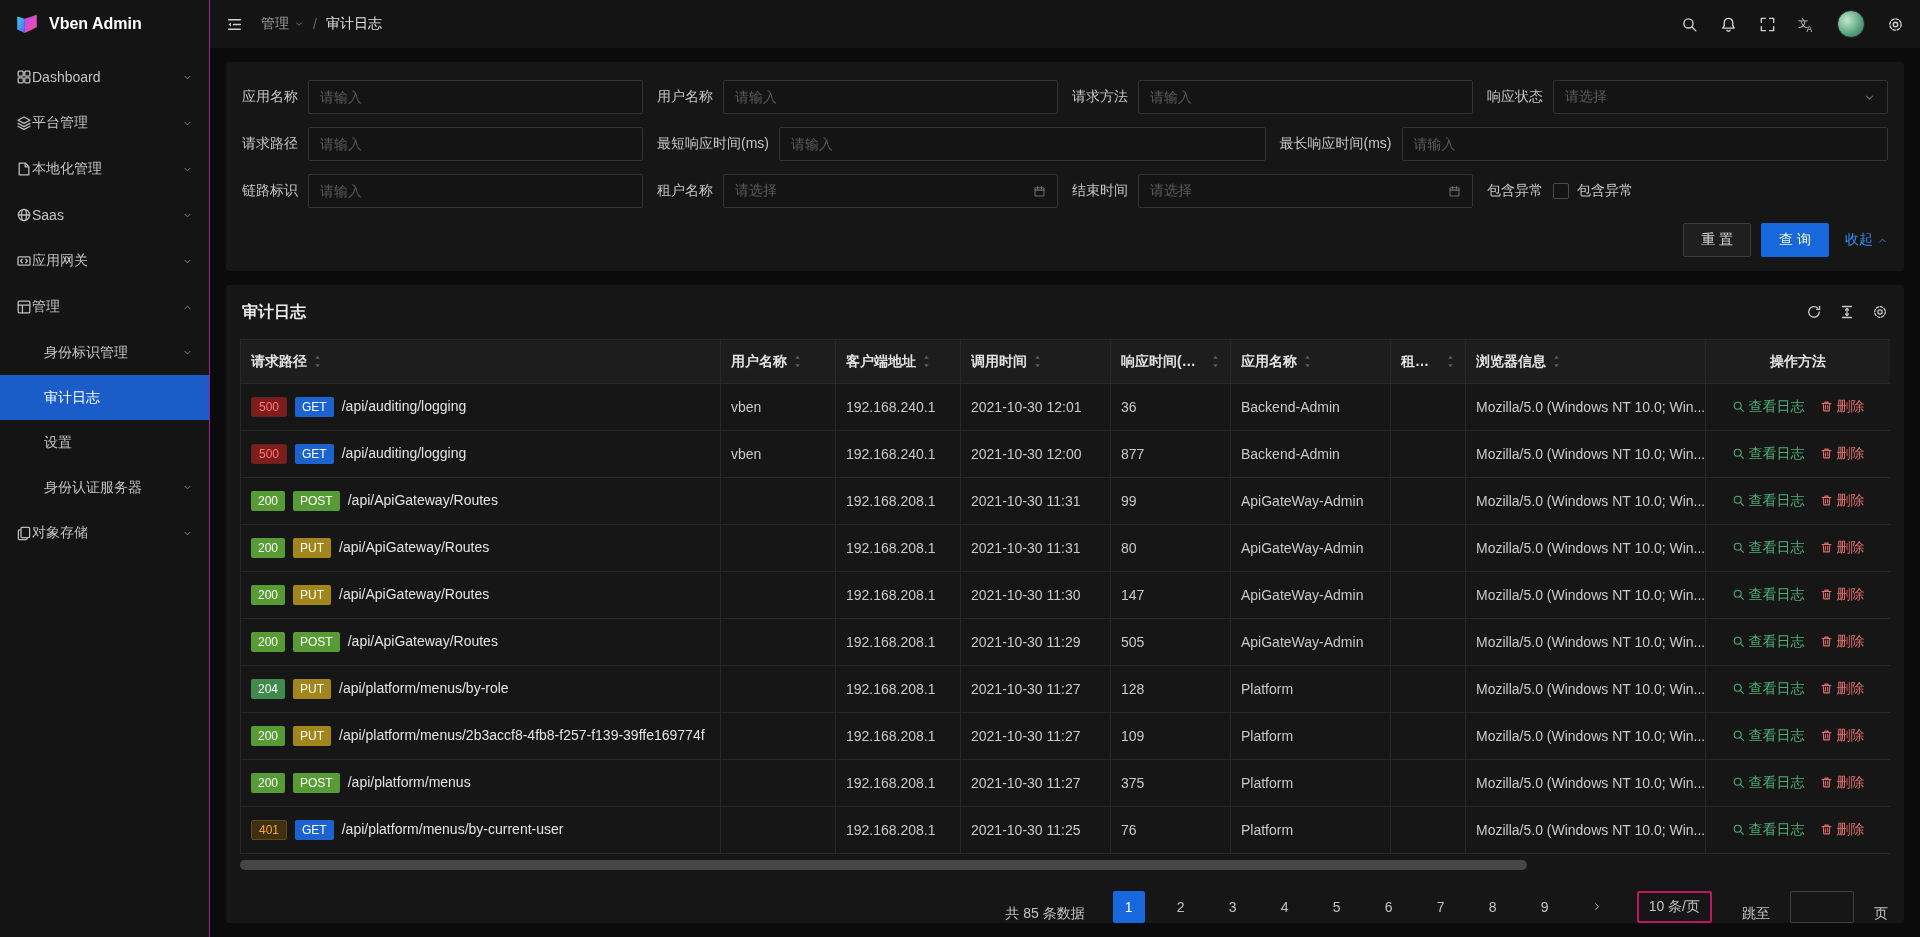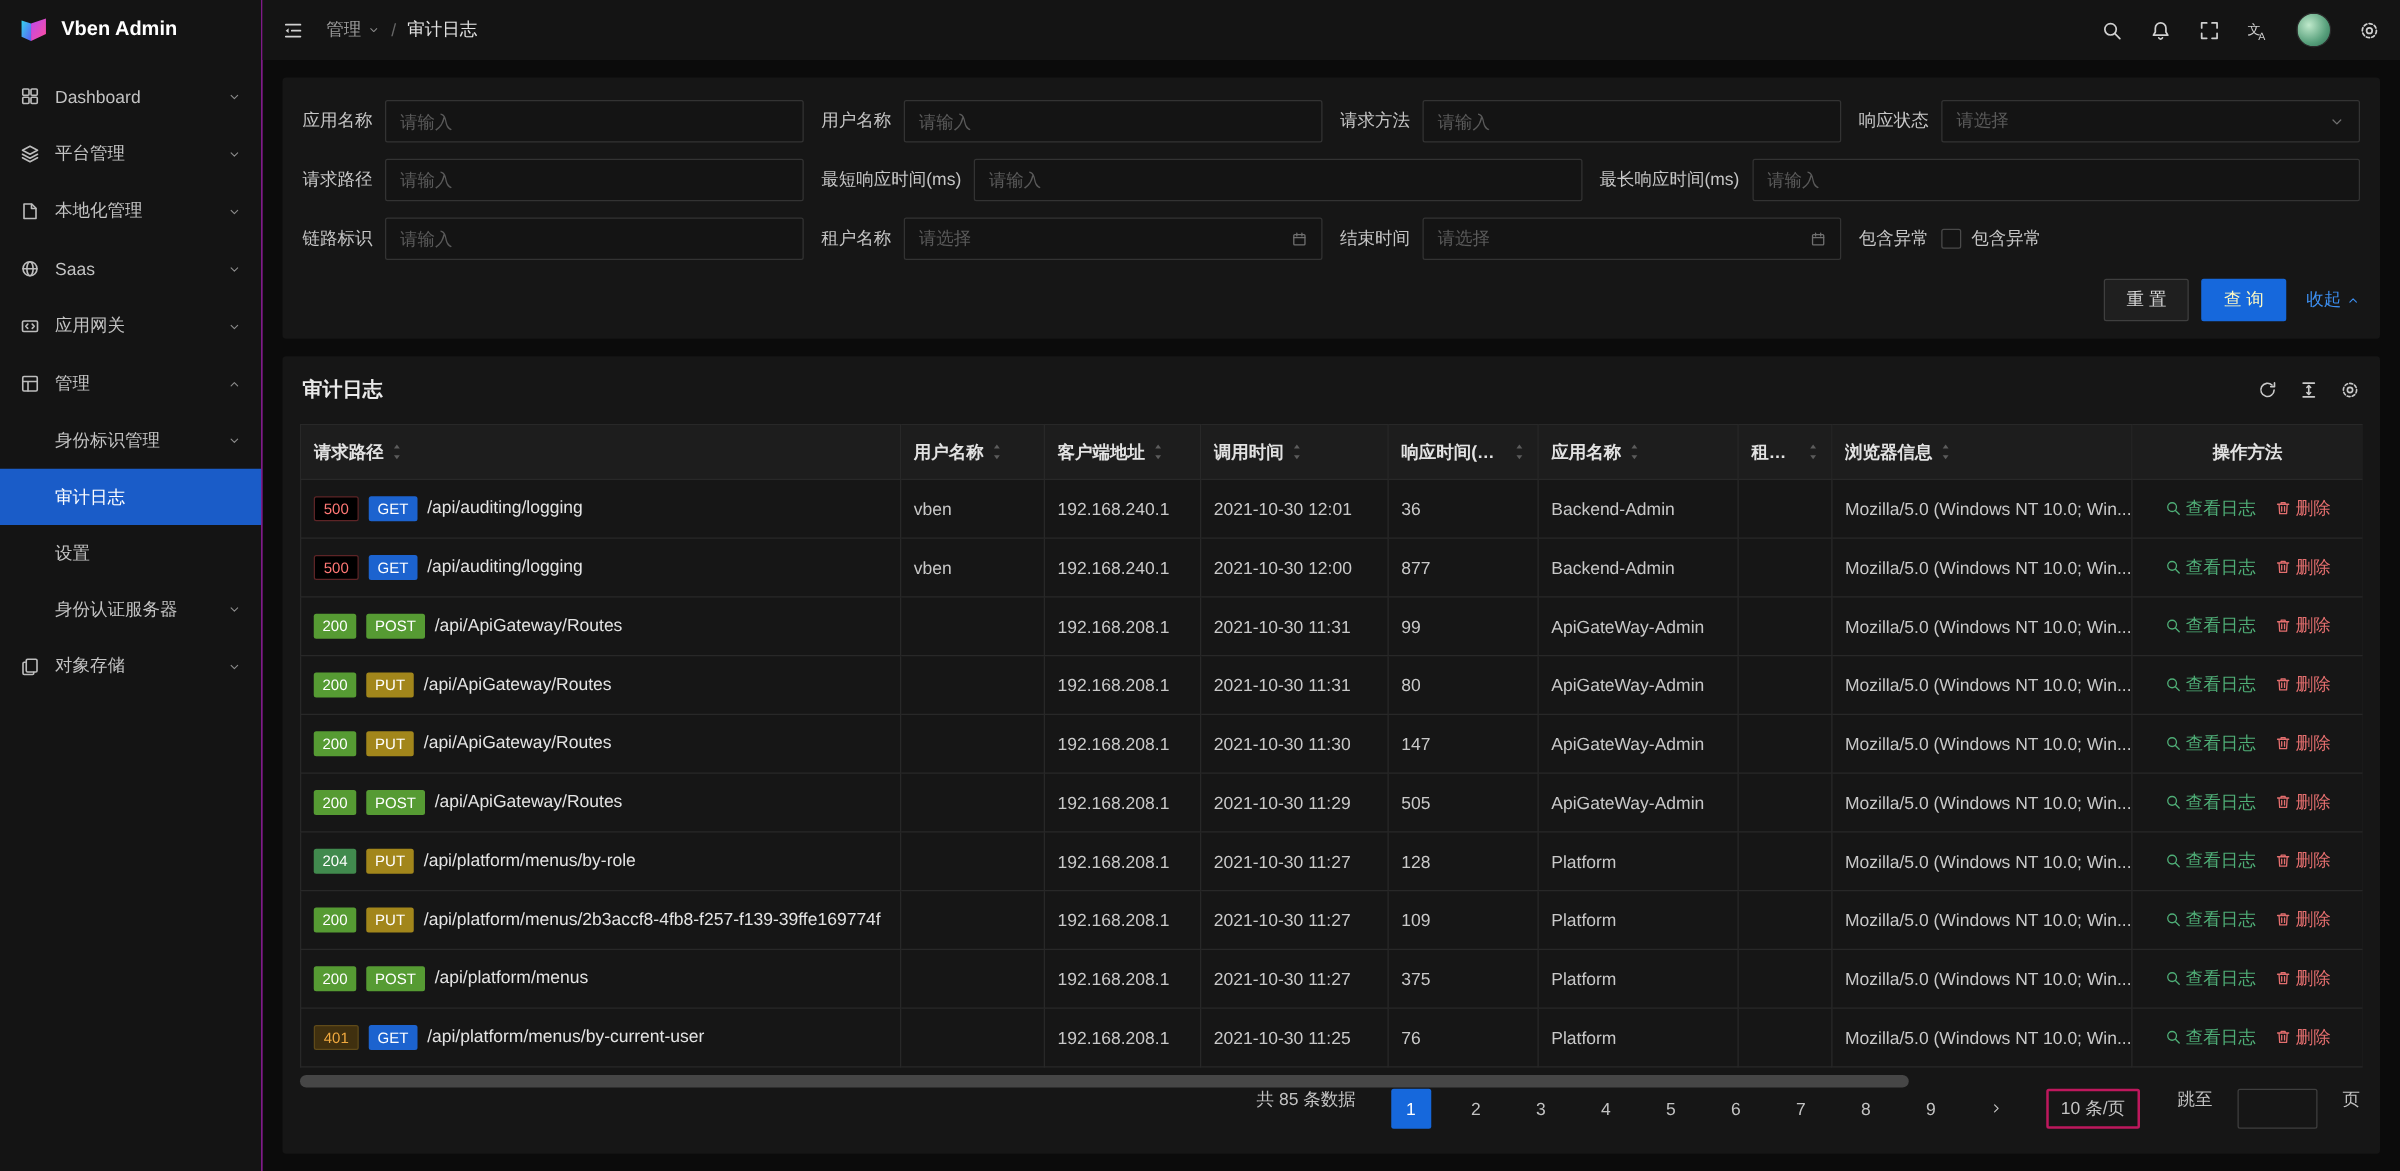--- a/index.html
+++ b/index.html
@@ -7,21 +7,21 @@
 body{font-family:"Liberation Sans","DejaVu Sans",sans-serif;font-size:14px;background:#0b0b0b;color:#d4d4d4;display:flex}
 svg{display:block}
 [data-icon]{display:inline-flex;align-items:center;justify-content:center}
 [data-icon] svg{width:1em;height:1em}
 
 
 .sidebar{width:210px;min-width:210px;background:#141414;border-right:1px solid #a21caf;display:flex;flex-direction:column}
 .logo{height:48px;display:flex;align-items:center;gap:9px;padding:0 14px;cursor:pointer}
 .logo-text{color:#fff;font-size:16px;font-weight:bold;white-space:nowrap}
 .menu{flex:1;padding-top:6px;overflow:hidden}
-.menu-item{height:46px;display:flex;align-items:center;gap:12px;padding:0 16px;color:#c3c3c3;cursor:pointer;white-space:nowrap}
+.menu-item{height:46px;display:flex;align-items:center;gap:0;padding:0 16px;color:#c3c3c3;cursor:pointer;white-space:nowrap}
 .menu-item .mi-icon{font-size:16px;color:#bdbdbd}
 .menu-item .label{flex:1;overflow:hidden;text-overflow:ellipsis}
 .chev{color:#8a8a8a;font-size:11px}
 .submenu-item{height:45px;display:flex;align-items:center;padding:0 16px 0 44px;color:#c3c3c3;cursor:pointer;white-space:nowrap}
 .submenu-item .label{flex:1}
 .submenu-item.active{background:#1a5cc8;color:#fff}
 
 
 .main{flex:1;display:flex;flex-direction:column;min-width:0}
 .topbar{height:48px;background:#141414;display:flex;align-items:center;padding:0 16px;gap:14px}
@@ -67,37 +67,37 @@
 th:first-child,td:first-child{border-left:1px solid #282828}
 thead th{background:#1d1d1d;height:44px;color:#e2e2e2;font-weight:bold;border-top:1px solid #282828;font-size:14px}
 td{height:47px;color:#c9c9c9}
 .th-inner{display:flex;align-items:center;gap:6px}
 .th-inner .t{overflow:hidden;text-overflow:ellipsis}
 th.center .th-inner{justify-content:center}
 td.center{text-align:center}
 .sorter{display:inline-flex;flex-direction:column;line-height:0;cursor:pointer}
 .sorter [data-icon]{font-size:9px;color:#5c5c5c;height:6px}
 .badge{display:inline-block;font-size:12px;line-height:20px;height:20px;padding:0 7px;border-radius:2px;margin-right:8px;vertical-align:middle}
-.b-s500{background:#000000;color:#ff7875;border:1px solid #5d2426;line-height:18px}
+.b-s500{background:#7f1d1d;color:#ff7875;border:1px solid #5d2426;line-height:18px}
 .b-s401{background:#40300f;color:#f0a93f;border:1px solid #5f4a19;line-height:18px}
 .b-s200{background:#569b33;color:#fff}
 .b-s204{background:#418a4e;color:#fff}
 .b-mGET{background:#1c63cf;color:#fff}
 .b-mPOST{background:#569b33;color:#fff}
 .b-mPUT{background:#a2861b;color:#ffffff}
 .path-text{color:#e4e4e4}
 .act{display:inline-flex;align-items:center;gap:4px;cursor:pointer}
 .act.view{color:#4fae77;margin-right:15px}
 .act.del{color:#e36e6e}
 .act [data-icon]{font-size:13px}
 .hscroll{height:10px;margin:3px 14px 1px;position:relative}
 .hscroll .thumb{position:absolute;left:0;top:0;height:10px;width:78%;background:#464646;border-radius:5px;cursor:pointer}
 
 
-.pagination{height:52px;display:flex;align-items:flex-start;justify-content:flex-end;gap:20px;padding:0 16px;color:#c3c3c3}
+.pagination{height:52px;display:flex;align-items:flex-end;justify-content:flex-end;gap:20px;padding:0 16px;color:#c3c3c3}
 .pagination .total{margin-right:8px}
 .pg{min-width:32px;height:32px;display:inline-flex;align-items:center;justify-content:center;background:transparent;border:none;color:#c3c3c3;font-size:14px;cursor:pointer;border-radius:2px;font-family:inherit}
 .pg.active{background:#1668dc;color:#fff}
 .pg.next{font-size:12px}
 .page-size{height:32px;border:2px solid #be185d;border-radius:2px;display:flex;align-items:center;padding:0 10px;cursor:pointer;margin-left:4px;white-space:nowrap}
 .jump-label{margin-left:10px}
 .jump-input{width:64px;height:32px;background:transparent;border:1px solid #3f3f3f;border-radius:2px;color:#d4d4d4;padding:0 8px;font-family:inherit;outline:none}
 </style>
 </head>
 <body>

